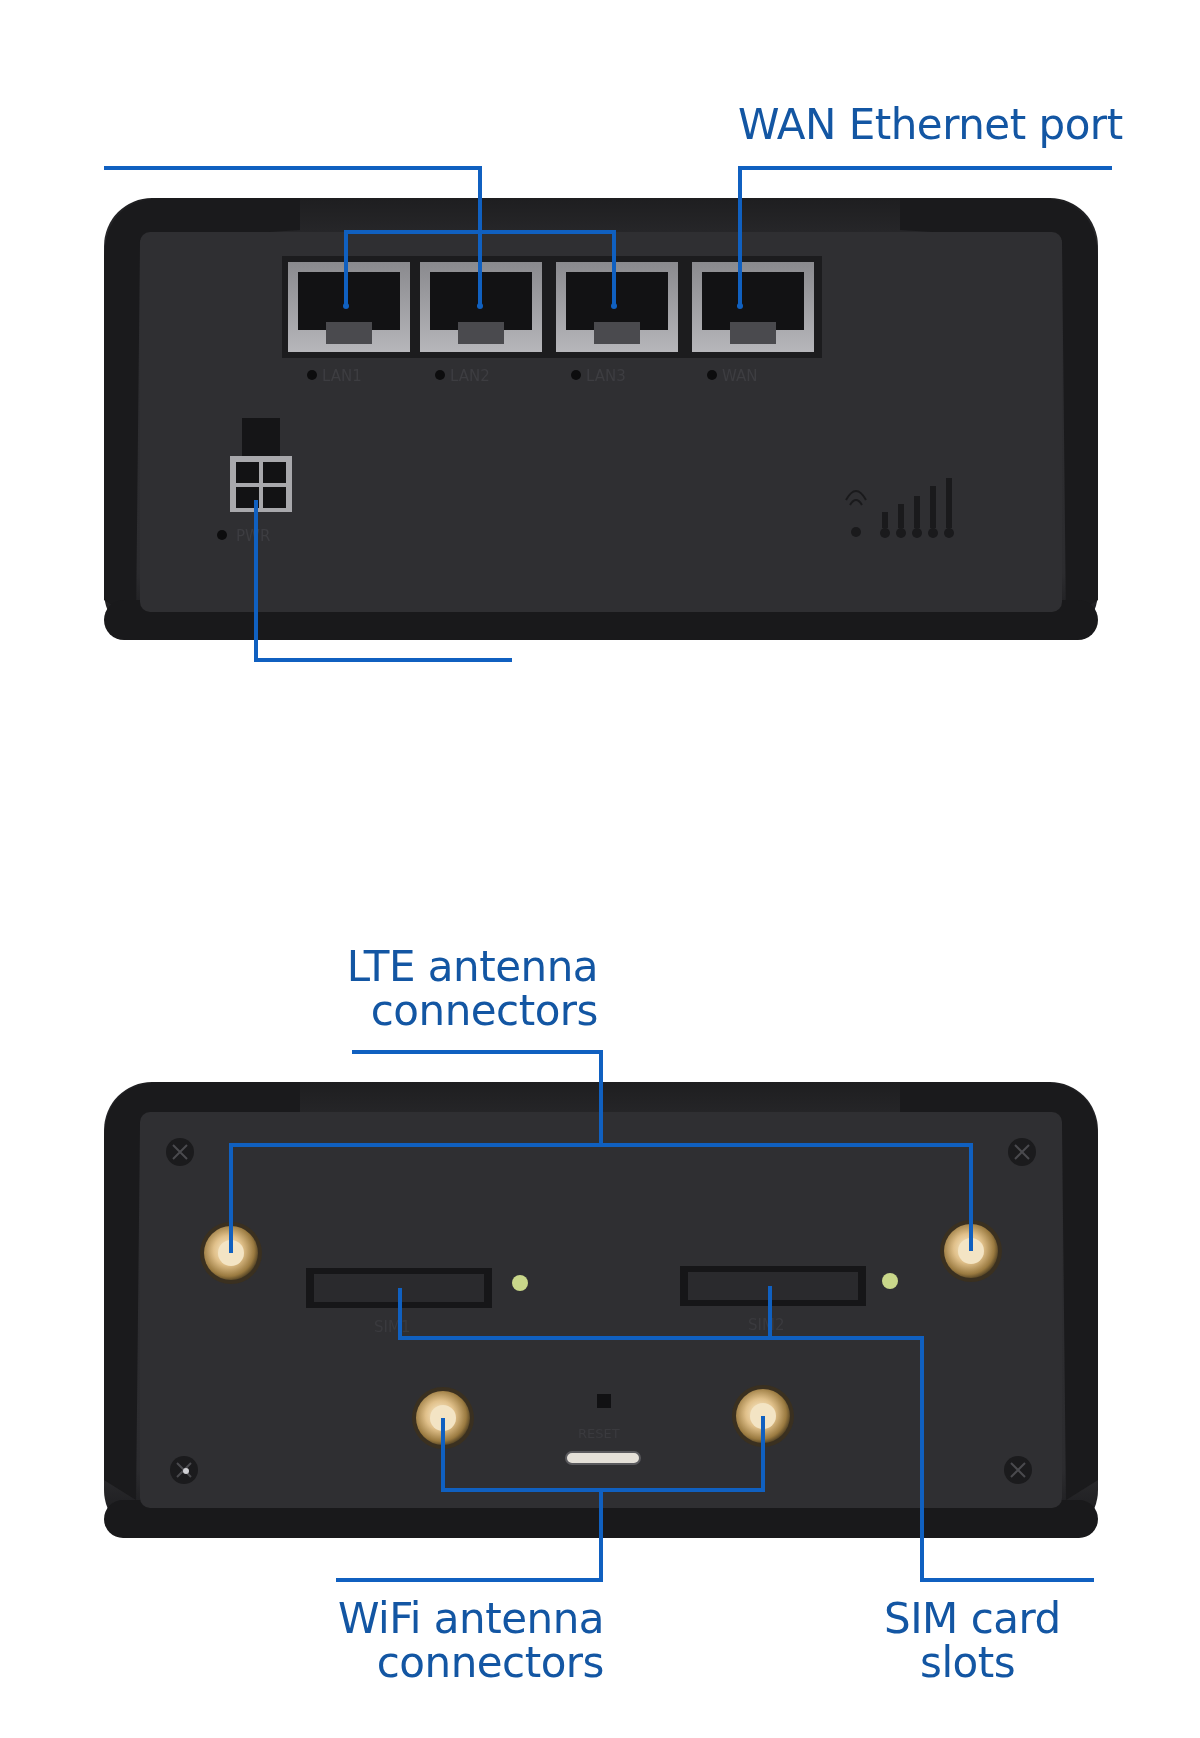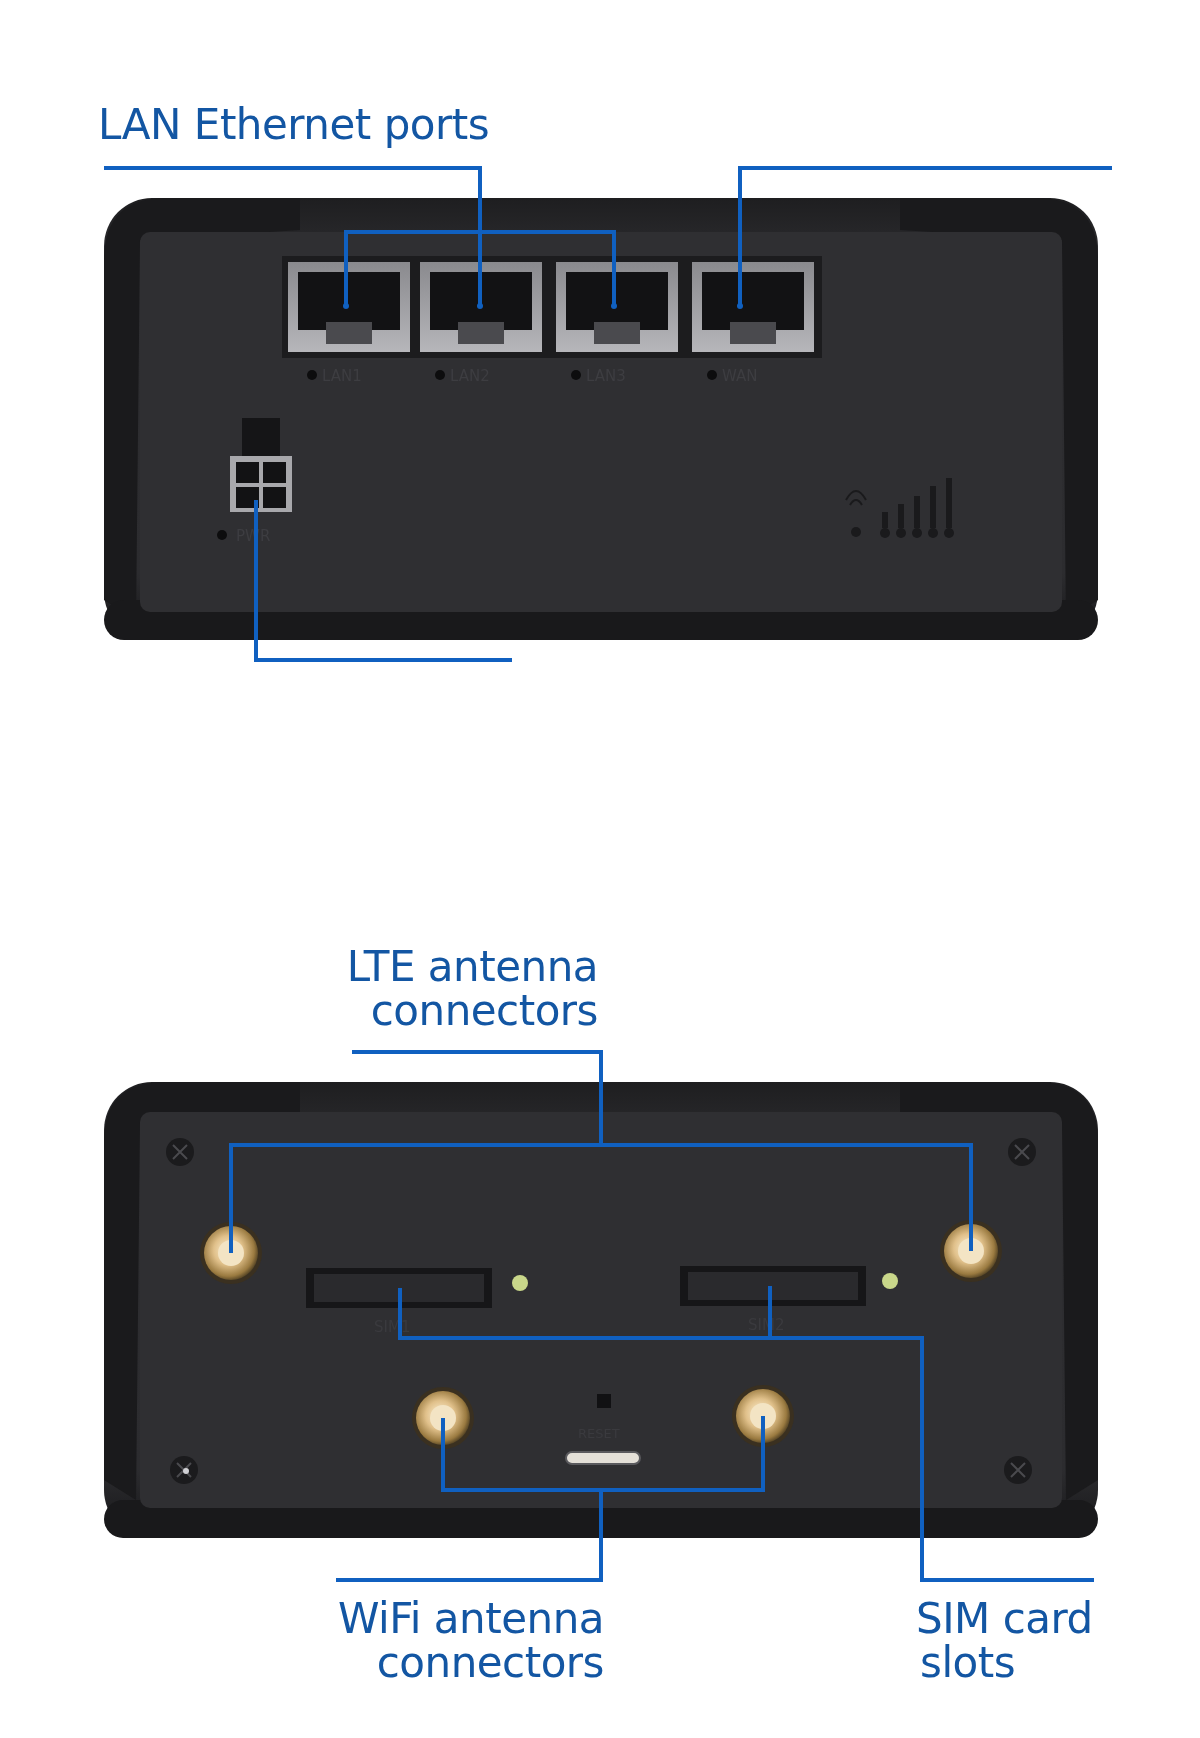--- a/index.html
+++ b/index.html
@@ -188,29 +188,29 @@
 
         <polyline points="400,1288 400,1338 770,1338 770,1286"></polyline>
         <polyline points="770,1338 922,1338 922,1580 1094,1580"></polyline>
 
         <polyline points="443,1418 443,1490 763,1490 763,1416"></polyline>
         <polyline points="601,1490 601,1580 336,1580"></polyline>
       </g>
     </g>
   </svg>
 
-  <div class="label left" style="left:98px; top:102px;">LAN Ethernet ports</div>
+  <div class="label left" style="left:738px; top:102px;">WAN Ethernet port</div>
 
   <div>
     <div class="label right" style="right:602px; top:944px;">LTE antenna</div>
     <div class="label right" style="right:602px; top:988px;">connectors</div>
   </div>
 
   <div>
     <div class="label right" style="right:596px; top:1596px;margin-left:21px;">WiFi antenna</div>
     <div class="label right" style="right:596px; top:1640px;">connectors</div>
   </div>
 
   <div>
-    <div class="label left" style="left:916px; top:1596px;">SIM card</div>
+    <div class="label left" style="left:884px; top:1596px;">SIM card</div>
     <div class="label left" style="left:920px; top:1640px;">slots</div>
   </div>
 </div>
 
 </body></html>

